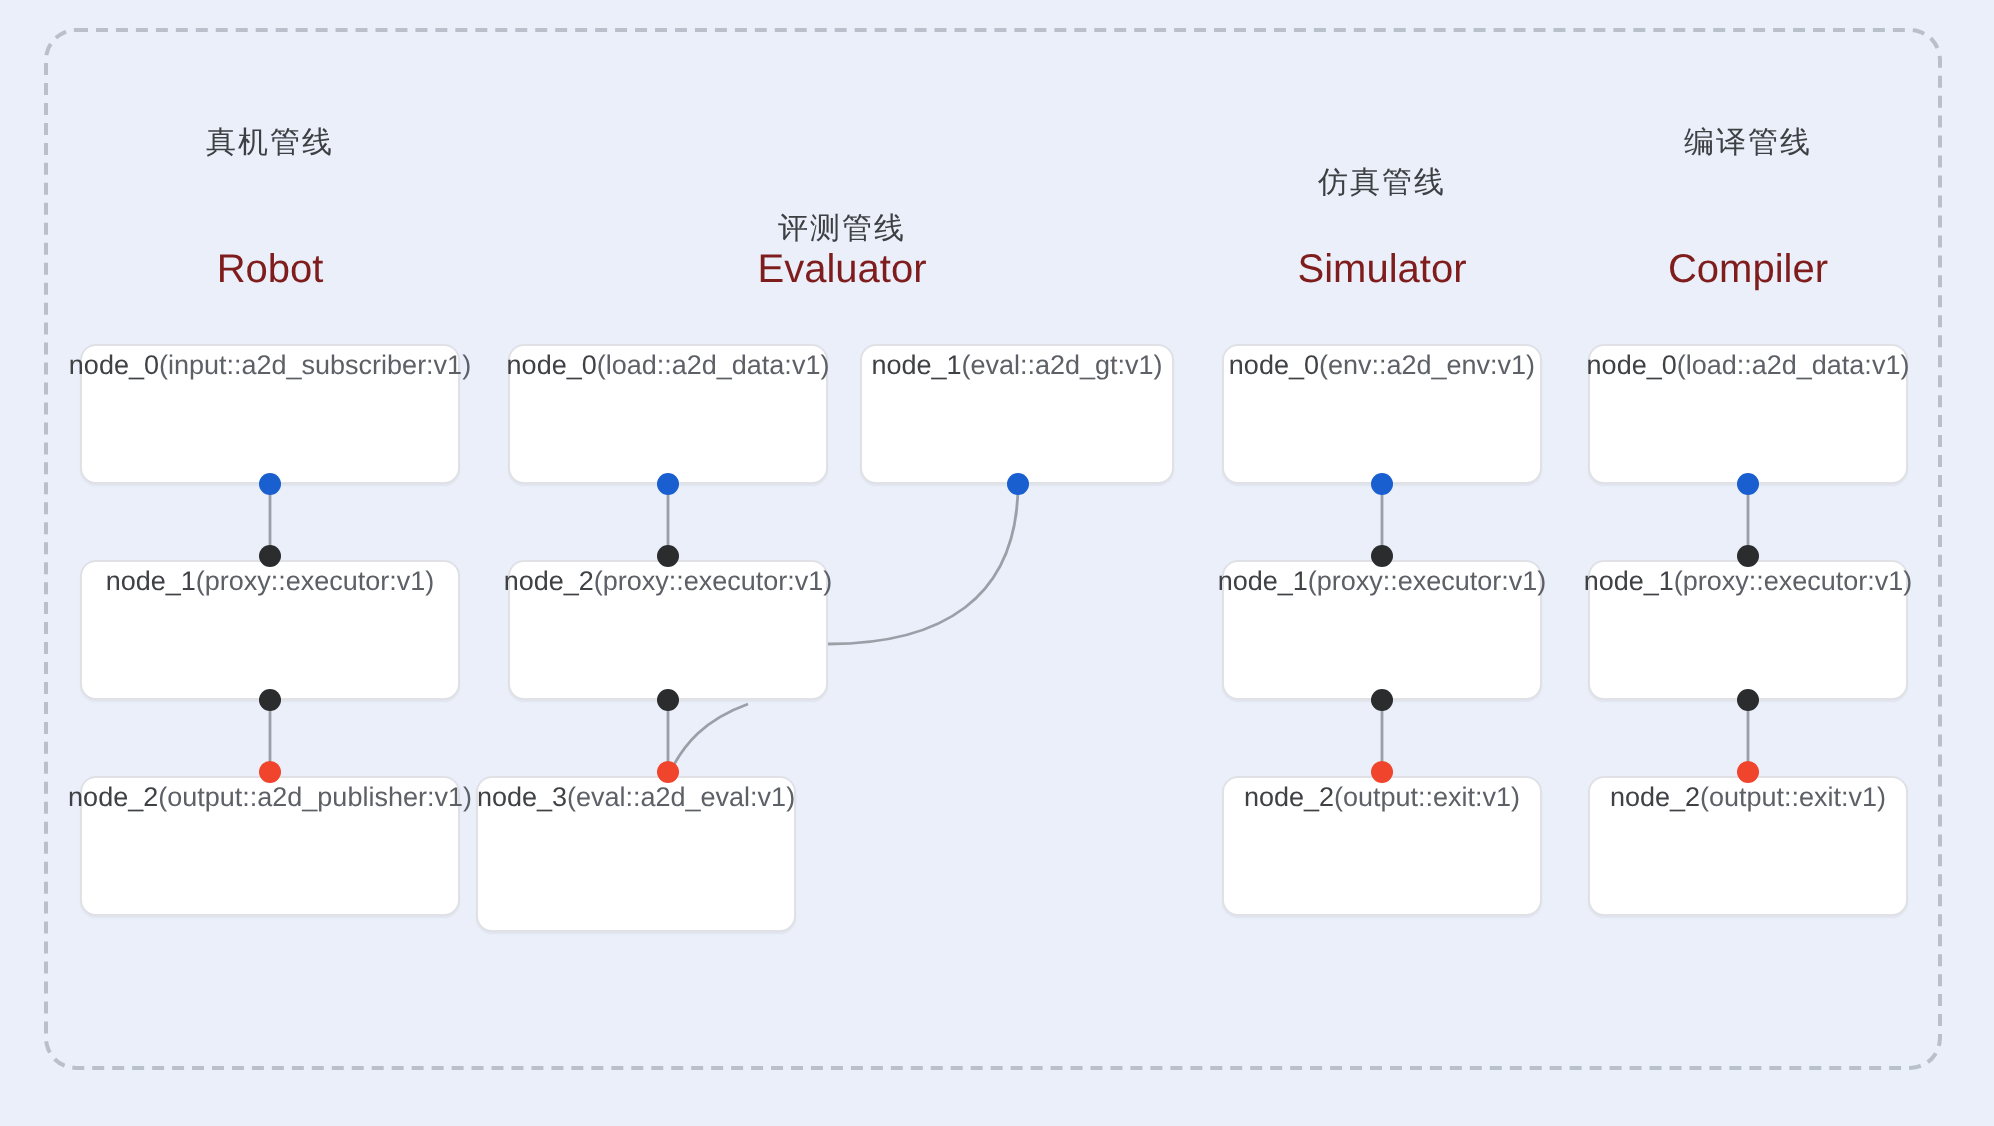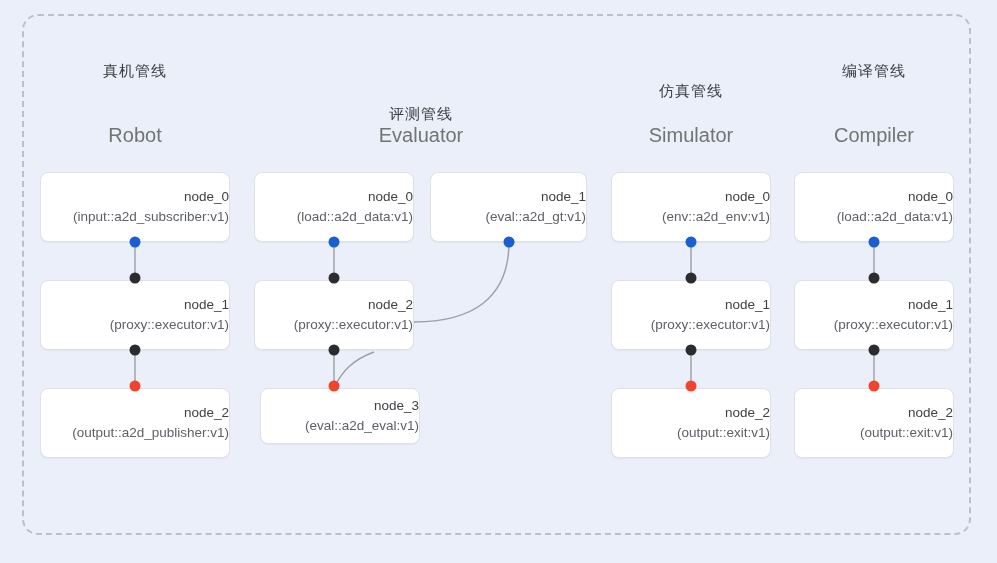--- a/index.html
+++ b/index.html
@@ -20,31 +20,31 @@
   .edges{position:absolute;left:0;top:0;width:997px;height:563px;pointer-events:none;}
 
   .column{position:absolute;top:0;}
   .col-title{
     position:absolute;width:100%;text-align:center;
     font-size:15px;font-weight:normal;color:#3c4043;letter-spacing:1px;
     white-space:nowrap;
   }
   .col-sub{
     position:absolute;width:100%;text-align:center;
-    font-size:20px;color:#737373;white-space:nowrap;
+    font-size:20px;color:#7f1d1d;white-space:nowrap;
   }
 
   .node{
     position:absolute;
     background:#ffffff;
     border:1px solid #dfe1e5;
     border-radius:8px;
     box-sizing:border-box;
-    display:flex;flex-direction:column;
-    align-items:flex-end;justify-content:center;
+    display:flex;flex-direction:row;
+    align-items:flex-start;justify-content:center;
     color:#4a4d52;
     box-shadow:0 1px 1px rgba(60,64,67,.06);
   }
   .node-name{font-size:13.5px;color:#3f4145;line-height:20px;}
   .node-type{font-size:13.5px;color:#5d6066;line-height:20px;}
 
   .port{
     position:absolute;width:11px;height:11px;border-radius:50%;
     transform:translate(-50%,-50%);
     z-index:6;
@@ -120,21 +120,21 @@
     <div class="port blue" style="left:509px;top:242px;"></div>
 
     <div class="port dark" style="left:334px;top:278px;"></div>
     <div class="node" style="left:254px;top:280px;width:160px;height:70px;">
       <div class="node-name">node_2</div>
       <div class="node-type">(proxy::executor:v1)</div>
     </div>
     <div class="port dark" style="left:334px;top:350px;"></div>
 
     <div class="port red" style="left:334px;top:386px;"></div>
-    <div class="node" style="left:260px;top:388px;width:160px;height:56px;">
+    <div class="node" style="left:238px;top:388px;width:160px;height:78px;">
       <div class="node-name">node_3</div>
       <div class="node-type">(eval::a2d_eval:v1)</div>
     </div>
   </div>
 
   <div class="column">
     <div class="col-title" style="left:611px;top:62px;width:160px;margin-top:20px;">仿真管线</div>
     <div class="col-sub" style="left:611px;top:124px;width:160px;text-align:center;">Simulator</div>
 
     <div class="node" style="left:611px;top:172px;width:160px;height:70px;">

